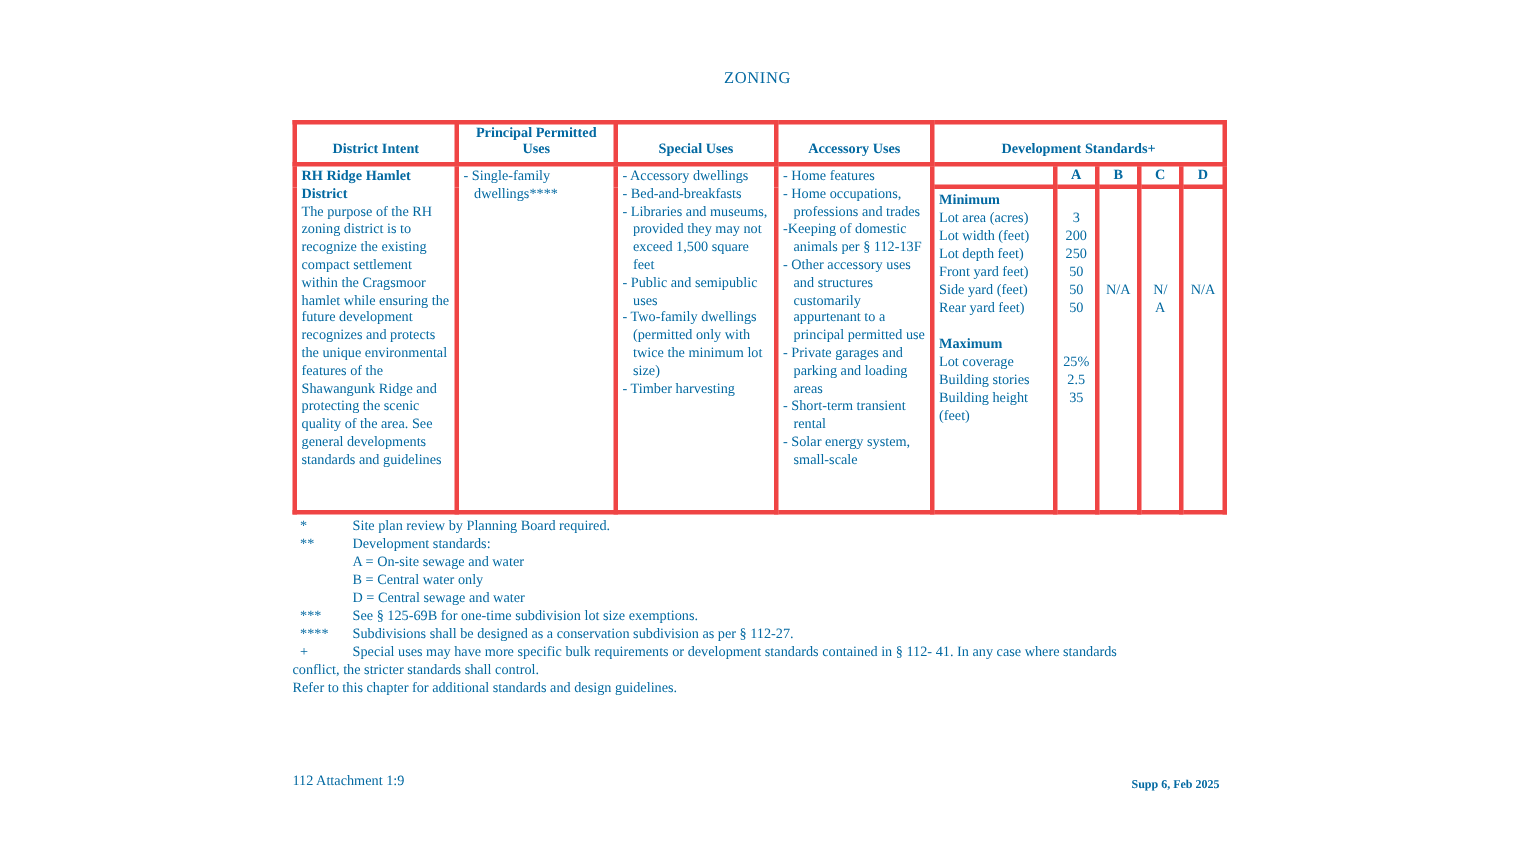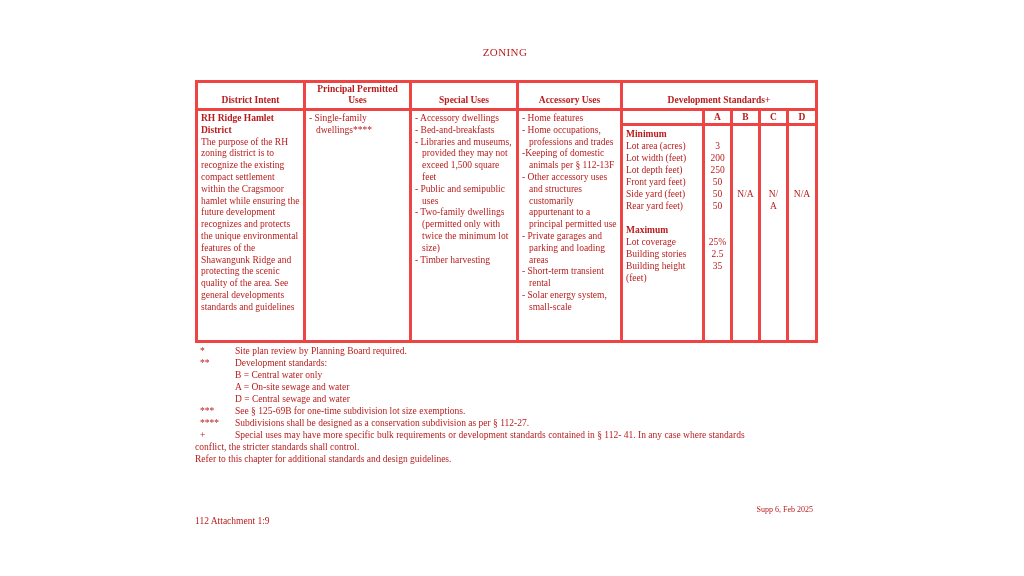--- a/index.html
+++ b/index.html
@@ -1,19 +1,19 @@
 <!DOCTYPE html>
 <html><head>
 <meta charset="utf-8">
 <style>
   * { margin:0; padding:0; box-sizing:border-box; }
   html,body { background:#ffffff; }
   .page {
     position:relative; width:1024px; height:576px; background:#ffffff;
-    font-family:"Liberation Serif", serif; color:#b91c1c; overflow:hidden;
+    font-family:"Liberation Serif", serif; color:#0369a1; overflow:hidden;
   }
   .doc { position:absolute; left:195px; top:0; width:620px; height:576px; }
   .doc-title {
     position:absolute; top:46px; left:0; width:100%;
     text-align:center; font-size:11px; letter-spacing:0.4px;
   }
   table.zoning {
     position:absolute; left:0; top:80px; width:620px; height:263px;
     border-collapse:collapse; table-layout:fixed;
   }
@@ -44,22 +44,22 @@
   .notes-heading { font-weight:bold; padding-left:2px; }
   .nrow { display:flex; padding-left:5px; }
   .nmark { width:35px; flex:none; }
   .ntext { flex:1; }
   .nfull { padding-left:0; }
   .footer-center {
     position:absolute; top:516px; left:0; width:100%;
     text-align:left; font-size:9.5px;
   }
   .footer-right {
-    position:absolute; top:505px; right:2px;
-    font-size:8px; font-weight:normal;
+    position:absolute; top:518px; right:2px;
+    font-size:8px; font-weight:bold;
   }
 </style>
 </head>
 <body>
 
 <div class="page">
   <div class="doc">
 
     <div class="doc-title">ZONING</div>
 
@@ -198,25 +198,25 @@
       <div class="nrow">
         <span class="nmark">*</span>
         <span class="ntext">Site plan review by Planning Board required.</span>
       </div>
       <div class="nrow">
         <span class="nmark">**</span>
         <span class="ntext">Development standards:</span>
       </div>
       <div class="nrow">
         <span class="nmark"></span>
+        <span class="ntext">A = On-site sewage and water</span>
+      </div>
+      <div class="nrow">
+        <span class="nmark"></span>
         <span class="ntext">B = Central water only</span>
-      </div>
-      <div class="nrow">
-        <span class="nmark"></span>
-        <span class="ntext">A = On-site sewage and water</span>
       </div>
       <div class="nrow">
         <span class="nmark"></span>
         <span class="ntext">D = Central sewage and water</span>
       </div>
       <div class="nrow">
         <span class="nmark">***</span>
         <span class="ntext">See § 125-69B for one-time subdivision lot size exemptions.</span>
       </div>
       <div class="nrow">

